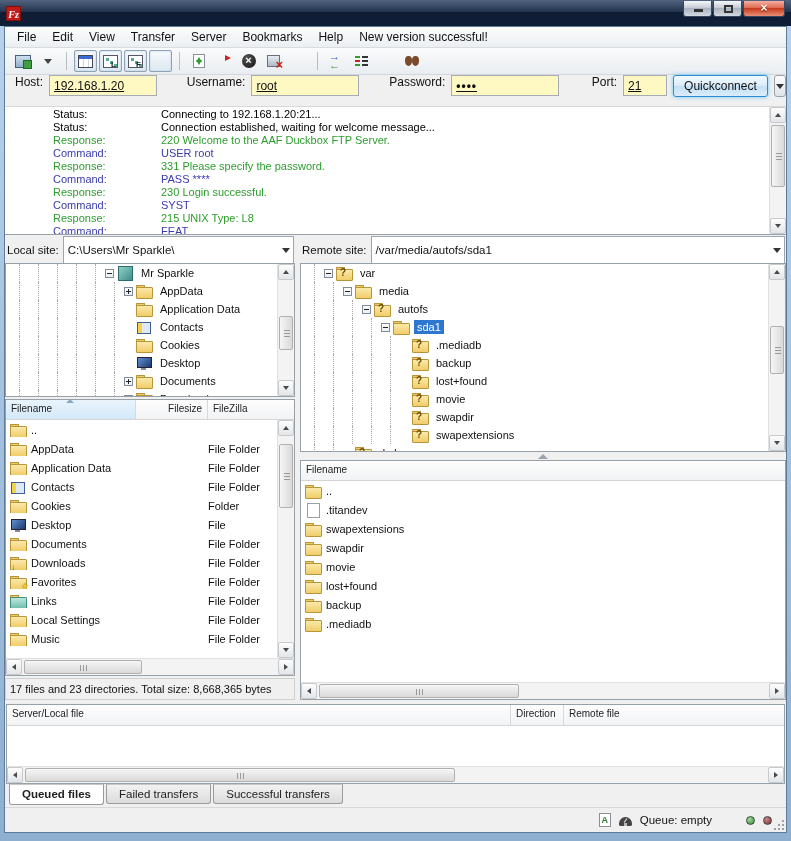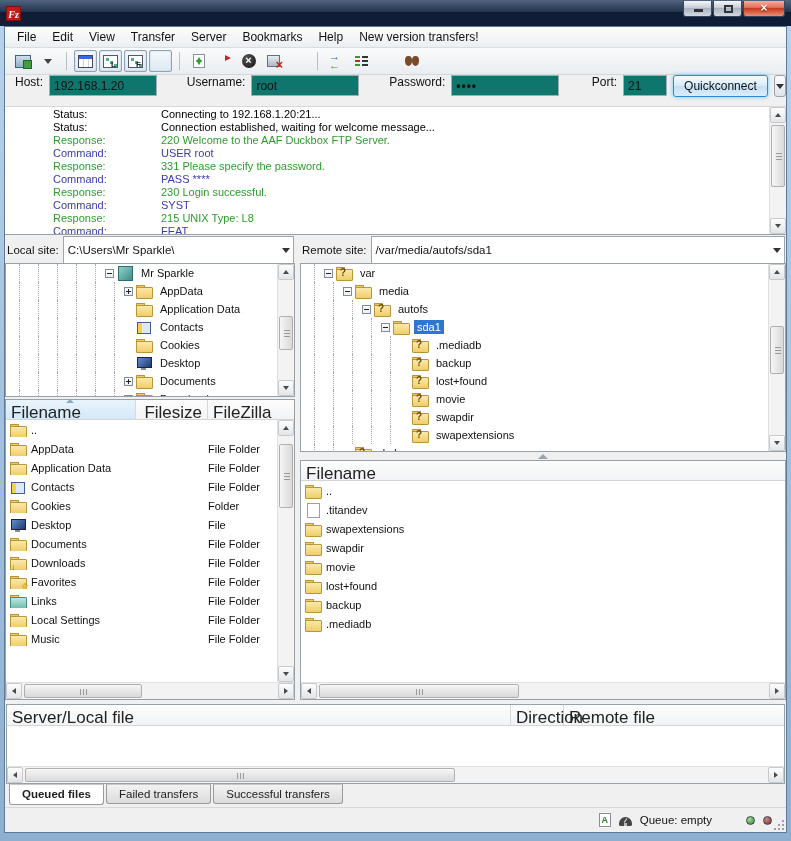--- a/index.html
+++ b/index.html
@@ -67,21 +67,21 @@
   .i-compare-arrows::after { content:"←"; position:absolute; left:0; bottom:-2px; color:#2f9e2f; font:bold 11px/10px "Liberation Sans",sans-serif; }
   .i-colored-list { width:13px; height:12px; }
   .i-colored-list::before { content:""; position:absolute; left:0; top:1px; width:5px; height:2px; background:#2f9e2f; box-shadow:0 4px 0 #c22, 0 8px 0 #2f9e2f; }
   .i-colored-list::after { content:""; position:absolute; right:0; top:1px; width:6px; height:2px; background:#333; box-shadow:0 4px 0 #333, 0 8px 0 #333; }
   .i-chain-links { font:bold 13px/13px "DejaVu Sans",sans-serif; color:#8a8f96; }
   .i-binoculars { width:7px; height:10px; background:#7a4a2a; border-radius:45% 45% 50% 50%; box-shadow:7px 0 0 #7a4a2a; margin-right:7px; }
 
   
   .quickbar { height:32px; background:#f0f0f0; border-bottom:1px solid #d8d8d8; display:flex; align-items:flex-start; padding-left:10px; gap:6px; flex:none; }
   .qlabel { font-size:12px; color:#111; }
-  .qinput { height:21px; border:1px solid #a5acb5; background:#0f766e; font:12px "Liberation Sans",sans-serif; padding:0 4px; color:#111; }
+  .qinput { height:21px; border:1px solid #a5acb5; background:#fef9c3; font:12px "Liberation Sans",sans-serif; padding:0 4px; color:#111;text-decoration:underline; }
   .qinput.host { width:108px; } .qinput.user { width:108px; } .qinput.pass { width:108px; font-weight:bold; letter-spacing:1px; } .qinput.port { width:44px; }
   .gap { width:26px; } .gap2 { width:30px; }
   .qc-btn { height:22px; padding:0 10px; font:12px "Liberation Sans",sans-serif; color:#111;
     background:linear-gradient(180deg,#f4fafe,#d9ecf9 48%,#c2dff5 52%,#dcedfa); border:1px solid #2a8dd4; border-radius:3px;
     box-shadow:0 0 4px #6ec6f5; }
   .qc-drop { width:17px; height:22px; border:1px solid #9aa2ac; border-radius:3px; background:linear-gradient(180deg,#fdfdfd,#dfe3e8);
     display:flex; align-items:center; justify-content:center; }
   .tri-dn { width:0; height:0; border-left:4px solid transparent; border-right:4px solid transparent; border-top:5px solid #333; }
 
   
@@ -151,21 +151,21 @@
     background:linear-gradient(135deg,#8fd0c8,#3f8f87); }
   .ico.user::before { content:""; position:absolute; left:4px; top:3px; width:7px; height:7px; background:#d9f2ee; border-radius:50% 50% 0 0; }
   .ico.monitor::after { content:""; position:absolute; left:1px; top:1px; width:13px; height:9px; border:1px solid #223; background:linear-gradient(135deg,#5f8fd0,#1c3a6e); }
   .ico.monitor::before { content:""; position:absolute; left:5px; bottom:0; width:5px; height:2px; background:#889; }
   .ico.contacts::after { content:""; position:absolute; left:1px; top:2px; width:12px; height:10px; border:1px solid #3f5f9e;
     background:linear-gradient(90deg,#f2d24a 0 4px,#dfe9f5 4px); }
 
   
   .listbox { flex:1; display:flex; flex-direction:column; background:#fff; border:1px solid #98a0a8; margin-top:2px; min-height:0; }
   .lheader { height:20px; display:flex; border-bottom:1px solid #d5d5d5; background:linear-gradient(180deg,#fdfdfd,#f2f3f5); flex:none; }
-  .hcell { font-size:17px; color:#222; padding:3px 5px 0 5px; border-right:1px solid #d8d8d8; position:relative; white-space:nowrap; }
+  .hcell { font-size:10px; color:#222; padding:3px 5px 0 5px; border-right:1px solid #d8d8d8; position:relative; white-space:nowrap; }
   .hcell.sorted { background:linear-gradient(180deg,#e9f4fd,#d3e8f8); }
   .sort-caret { position:absolute; left:60px; top:-1px; width:0; height:0; border-left:4px solid transparent; border-right:4px solid transparent; border-bottom:4px solid #8aa8c0; }
   .col-name { width:130px; flex:none; } .col-size { width:72px; flex:none; text-align:right; } .col-type { flex:1; border-right:none; }
   .col-rname { flex:1; border-right:none; }
   .lrows { flex:1; position:relative; overflow:hidden; }
   .lrows-inner { position:absolute; inset:0 0 0 0; }
   .lrows.withv .lrows-inner { right:18px; }
   .list-row { display:flex; align-items:center; height:19px; padding-left:4px; white-space:nowrap; }
   .cell-name { width:126px; flex:none; display:flex; align-items:center; font-size:11px; color:#111; overflow:hidden; }
   .cell-size { width:72px; flex:none; text-align:right; font-size:11px; color:#111; padding-right:6px; }
@@ -226,21 +226,21 @@
   <div class="content">
 
     <div class="menubar" id="menubar">
         <span class="menu-item">File</span>
         <span class="menu-item">Edit</span>
         <span class="menu-item">View</span>
         <span class="menu-item">Transfer</span>
         <span class="menu-item">Server</span>
         <span class="menu-item">Bookmarks</span>
         <span class="menu-item">Help</span>
-        <span class="menu-item">New version transfers!</span>
+        <span class="menu-item">New version successful!</span>
       </div>
 
     <div class="toolbar" id="toolbar">
         <div class="tb-btn">
           <span class="tbi i-site-manager"></span>
         </div>
         <div class="tb-btn">
           <span class="tbi i-caret-down"></span>
         </div>
         <div class="tb-sep"></div>
@@ -595,20 +595,21 @@
           <div class="hscroll">
             <div class="sbtn lf">
                 <span class="tri-l"></span>
               </div>
             <div class="hthumb" style="left:18px;width:118px;"></div>
             <div class="sbtn rt">
                 <span class="tri-r"></span>
               </div>
           </div>
         </div>
+        <div class="pstatus">17 files and 23 directories. Total size: 8,668,365 bytes</div>
       </div>
 
       <div class="splitter-v"></div>
 
       <div class="pane pane-remote">
         <div class="sitebar">
           <span class="sitelabel">Remote site:</span>
           <div class="combo">
             <span class="ctext">/var/media/autofs/sda1</span>
             <span class="carrow">

